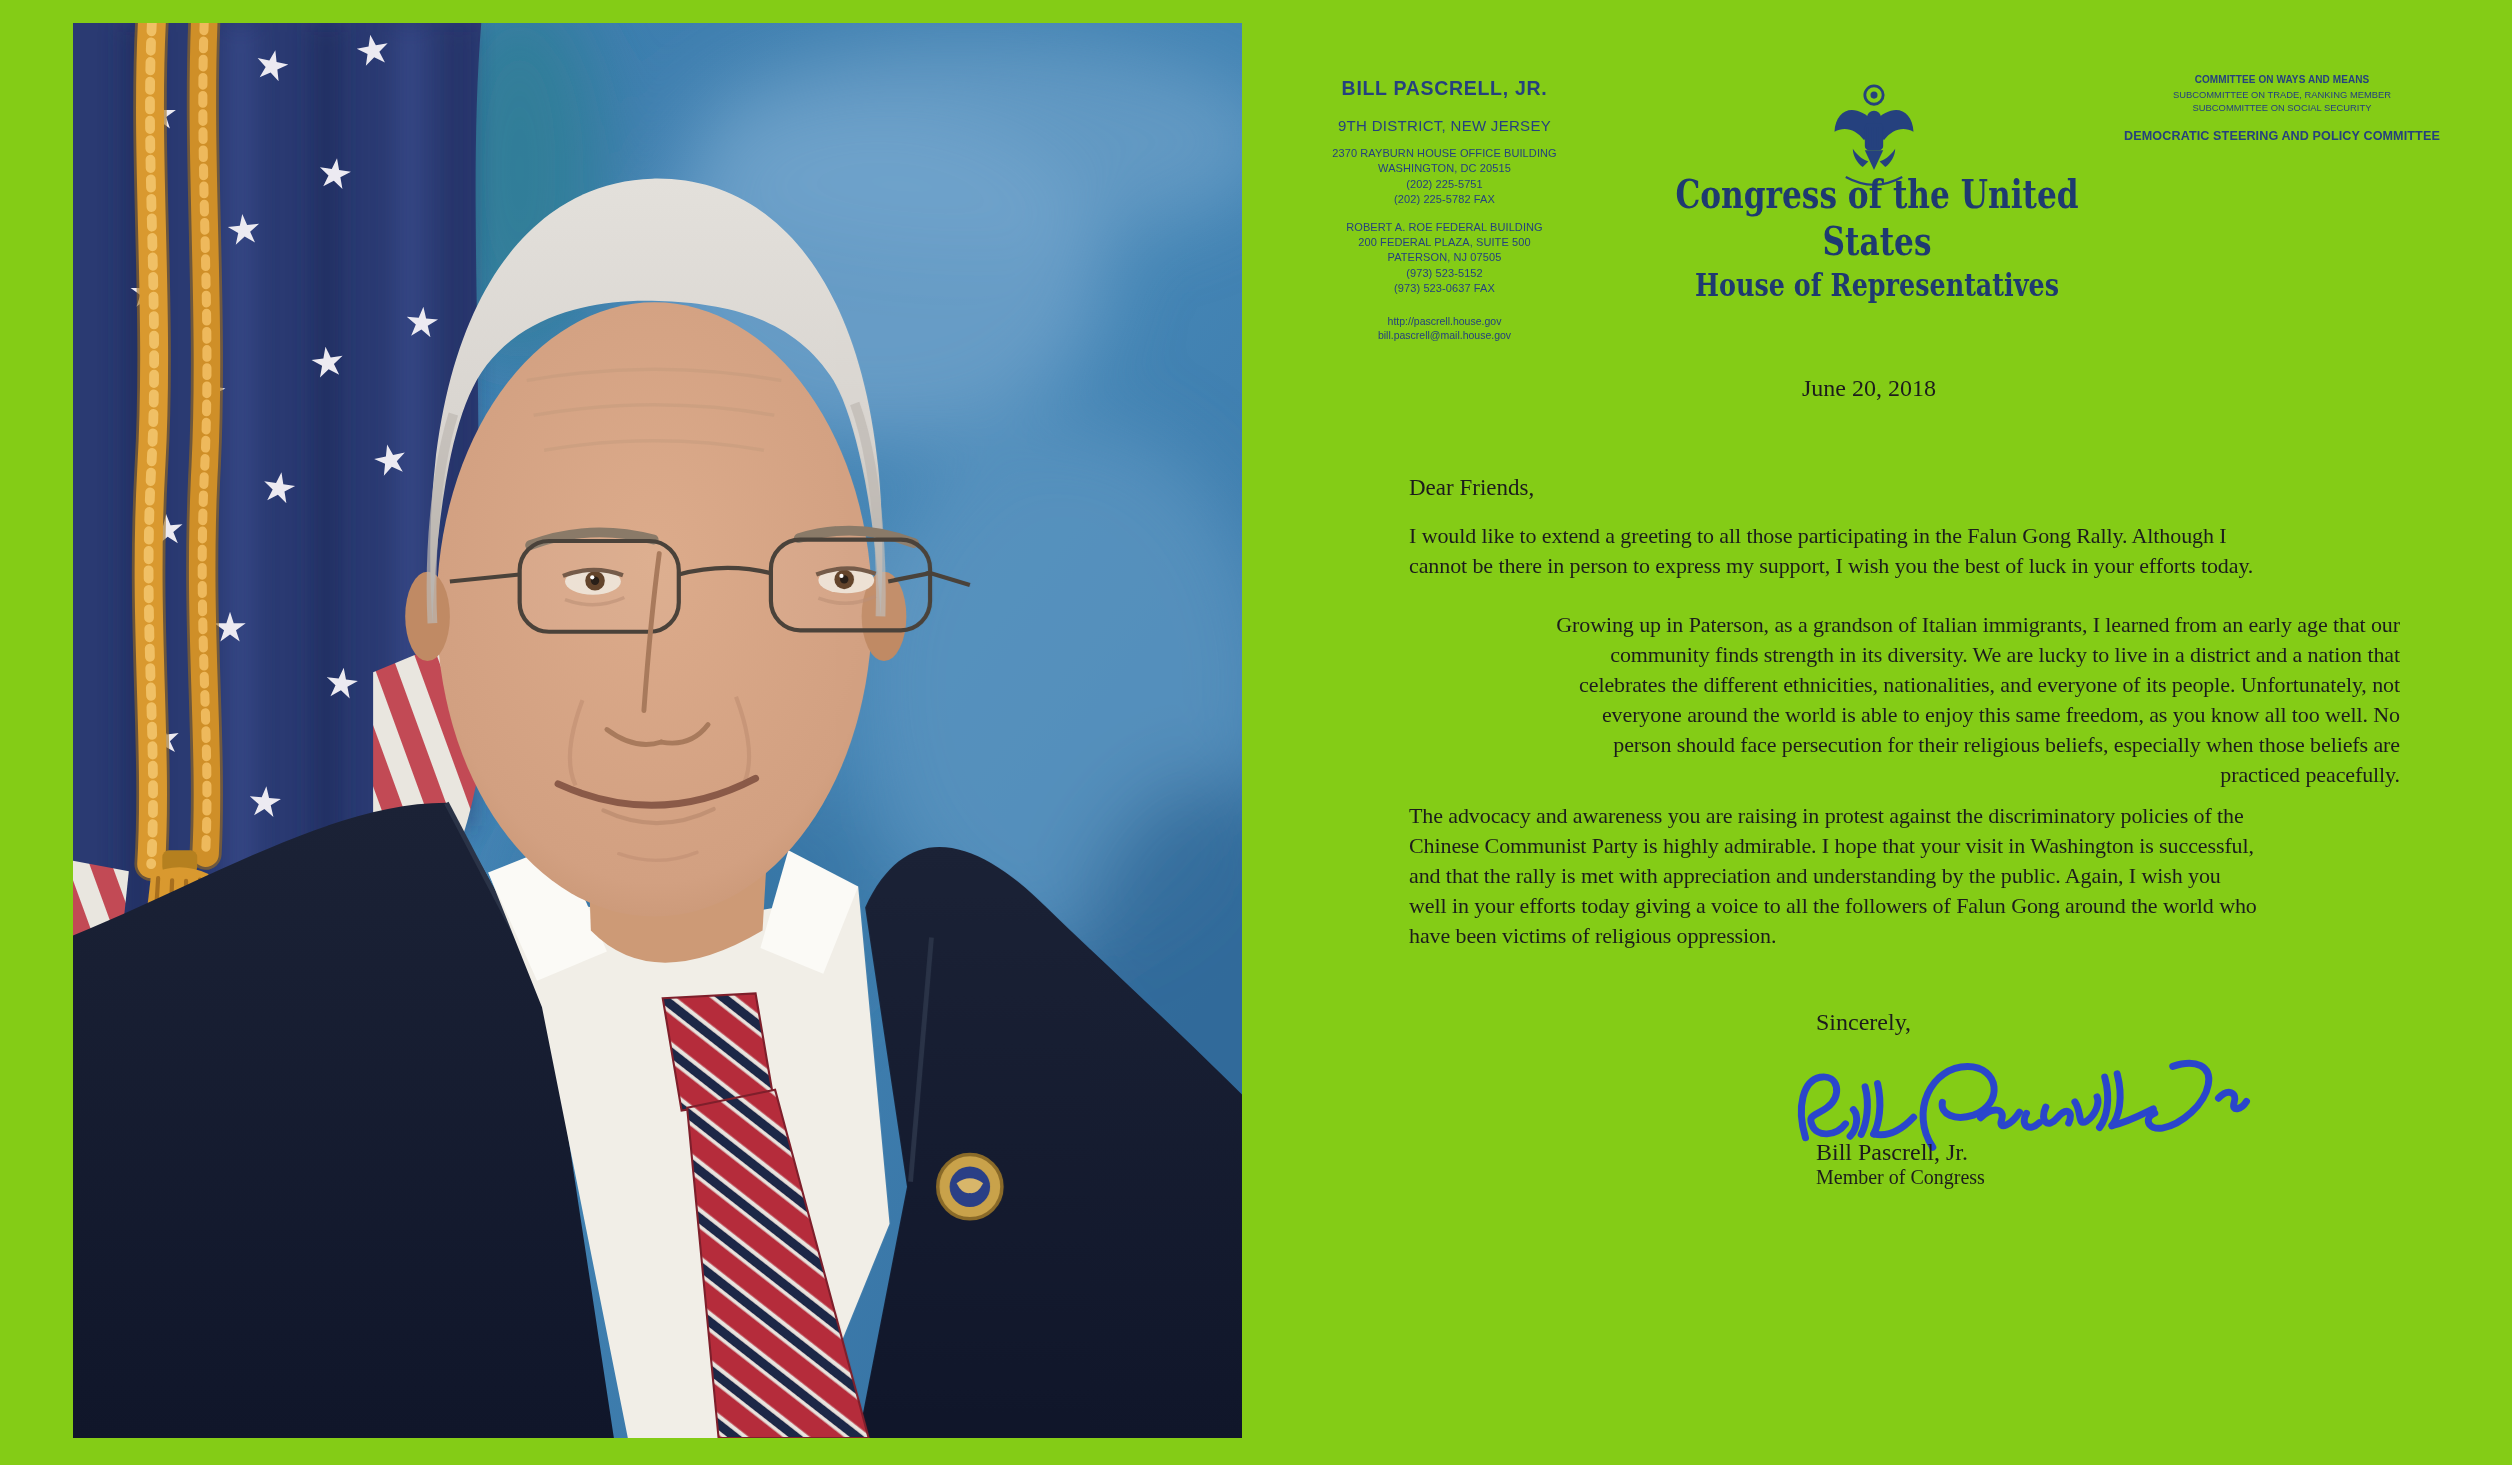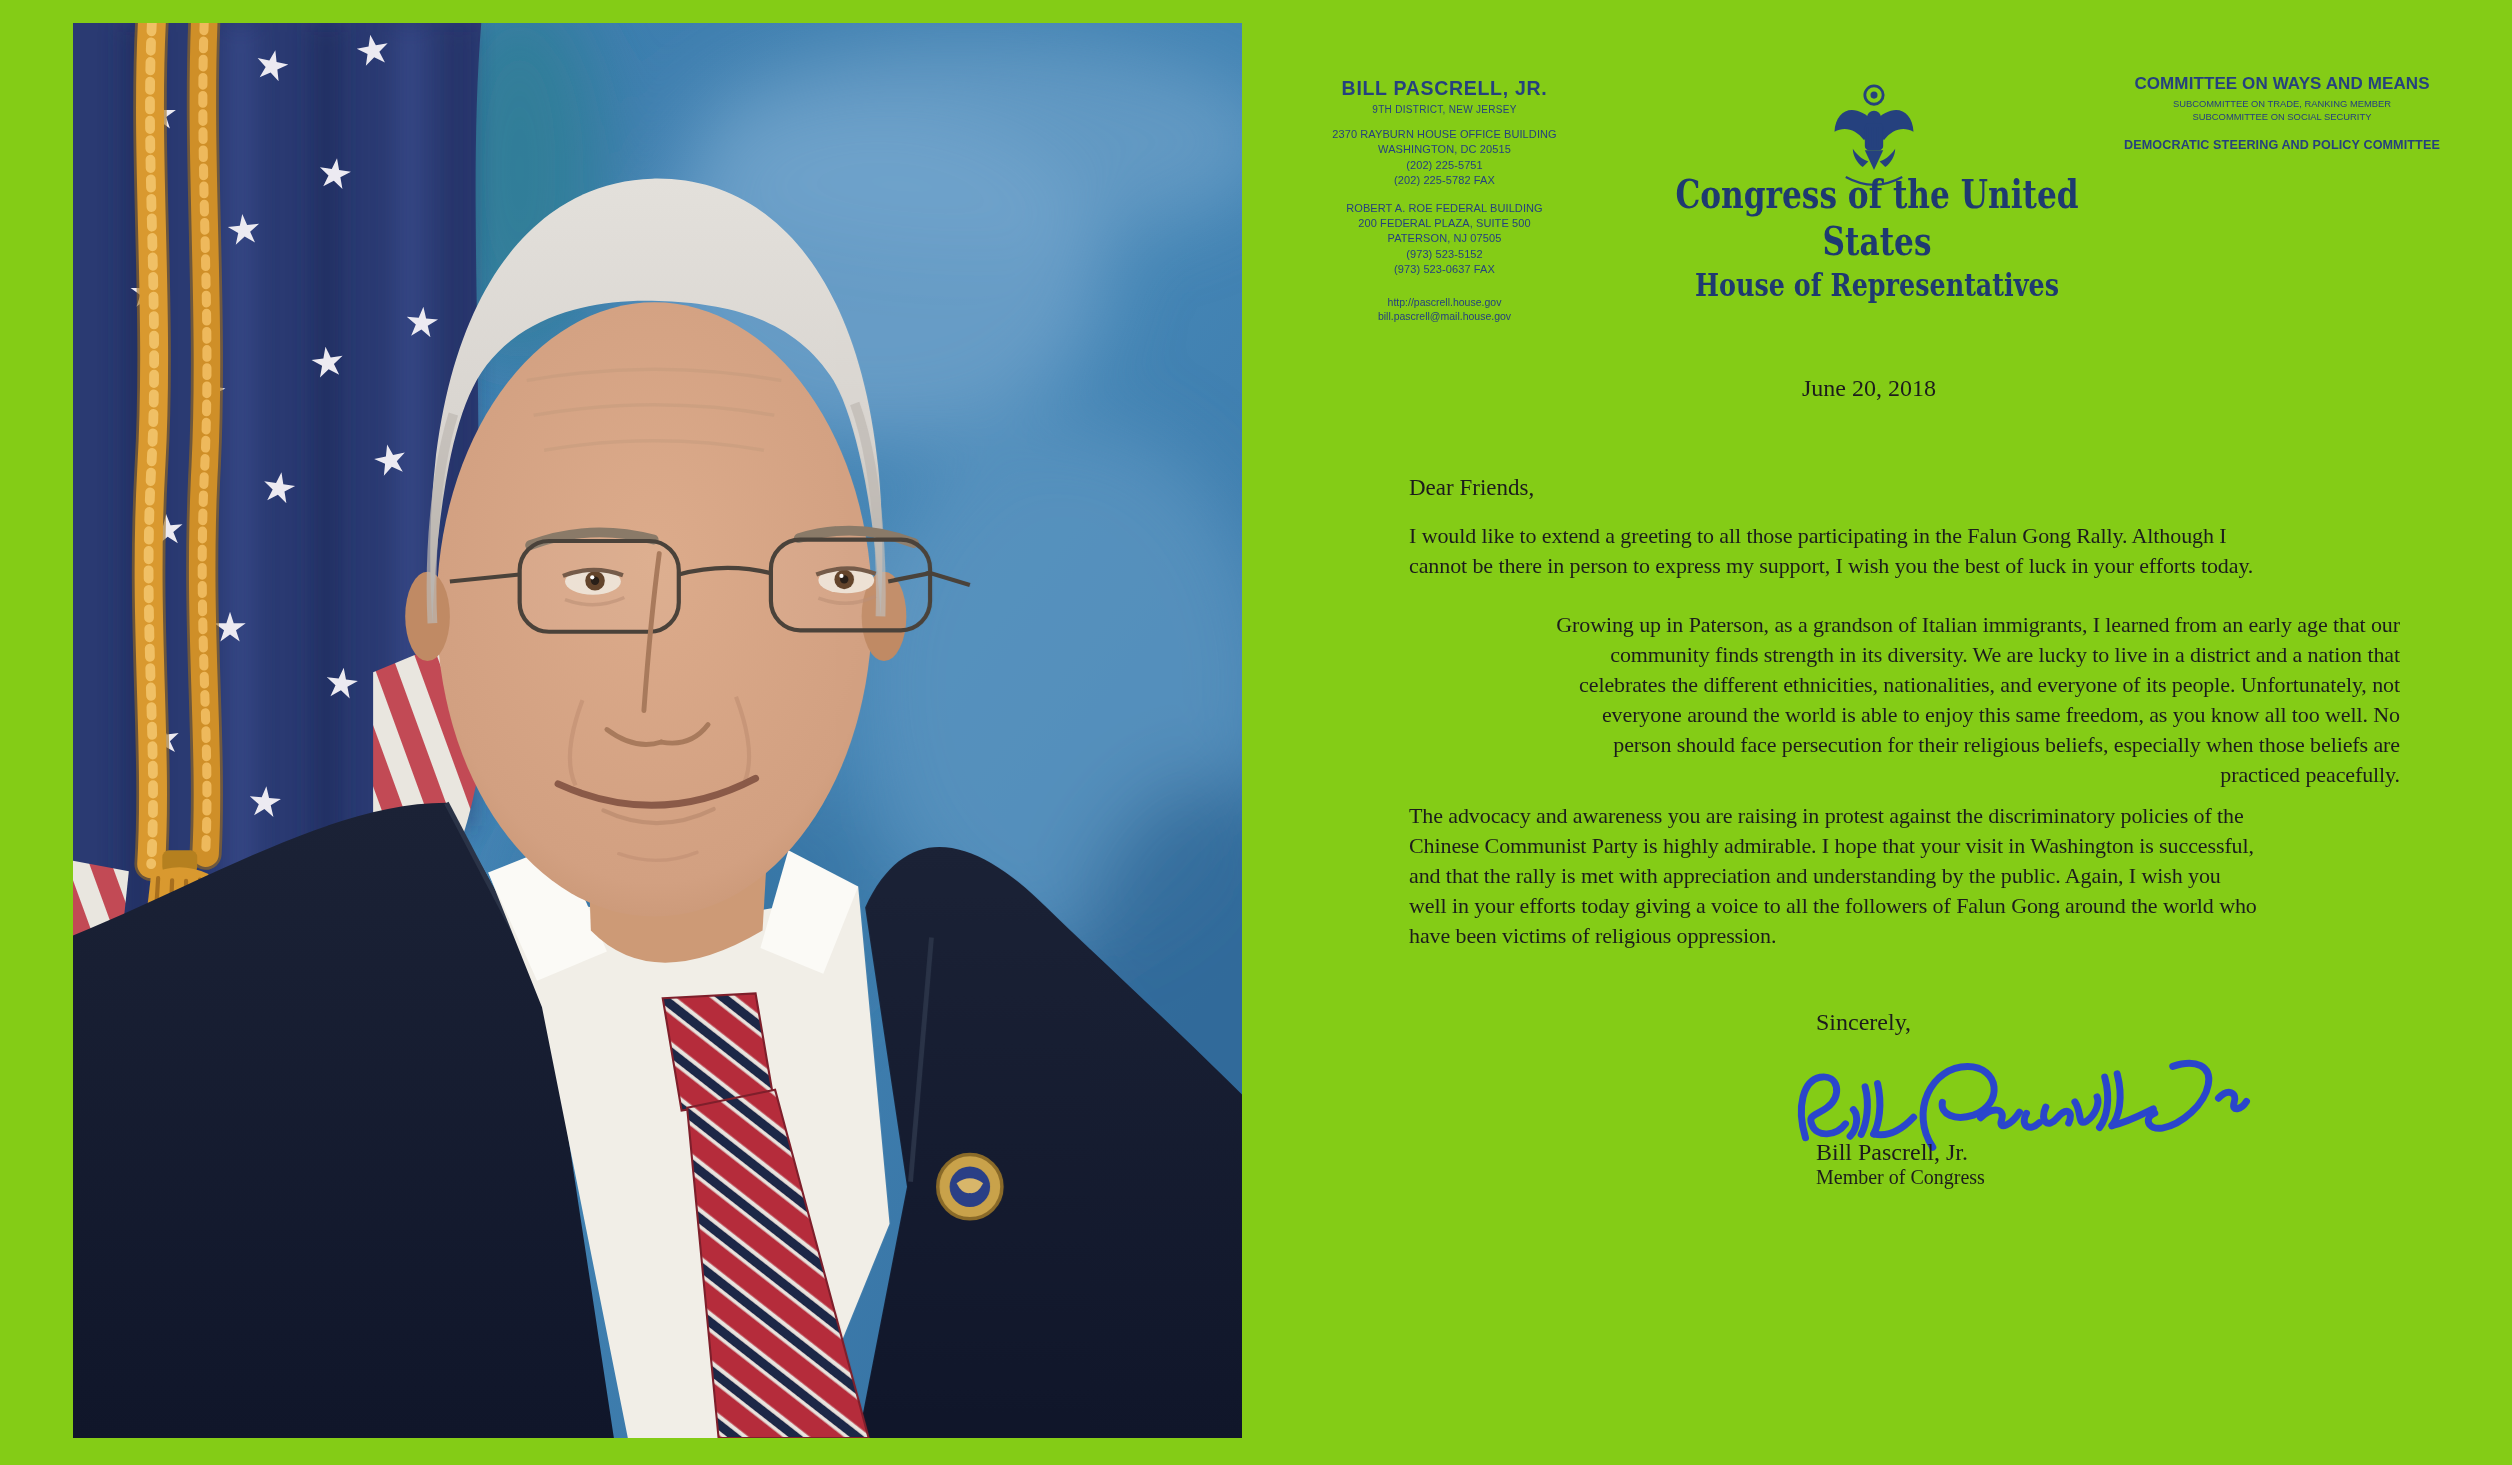--- a/index.html
+++ b/index.html
@@ -6,30 +6,30 @@
   .page{position:relative;width:2512px;height:1465px;background:#84cc16;overflow:hidden;
         font-family:"Liberation Sans", sans-serif;}
   
   .photo{position:absolute;left:73px;top:23px;width:1169px;height:1415px;}
   .photo svg{display:block;width:100%;height:100%;}
   
   .letter{position:absolute;left:1242px;top:0;width:1270px;height:1465px;color:#1c1c1c;}
   .abs{position:absolute;}
   .sender{left:77px;top:77px;width:251px;text-align:center;color:#25417e;}
   .sender .name{font-size:19.5px;font-weight:bold;letter-spacing:0.7px;}
-  .sender .district{font-size:10px;margin-top:4px;letter-spacing:0.3px;}
+  .sender .district{font-size:15px;margin-top:17px;letter-spacing:0.3px;}
   .sender .grp{margin-top:12px;font-size:11px;line-height:15.4px;letter-spacing:0.1px;}
   .sender .web{margin-top:17px;font-size:10.5px;line-height:14.7px;}
   .sealbox{left:588px;top:81px;width:88px;height:127px;}
   .masthead{left:342px;top:170px;width:586px;text-align:center;color:#1e3a70;
             font-family:"DejaVu Serif", serif;font-weight:bold;}
   .masthead .t1{font-size:40px;transform:scaleX(.78);transform-origin:center;}
   .masthead .t2{font-size:31px;margin-top:2.8px;transform:scaleX(.82);transform-origin:center;}
   .committees{left:876px;top:74px;width:328px;text-align:center;color:#25417e;}
-  .committees .c1{font-size:17px;font-weight:bold;letter-spacing:0.1px;}
+  .committees .c1{font-size:10px;font-weight:bold;letter-spacing:0.1px;}
   .committees .c2{font-size:9.4px;margin-top:3.5px;}
   .committees .c3{font-size:9.4px;margin-top:2.8px;}
   .committees .c4{font-size:12.6px;font-weight:bold;margin-top:15.4px;letter-spacing:0.1px;}
   .serif{font-family:"Liberation Serif", serif;}
   .date{left:560px;top:375px;font-size:24px;}
   .salutation{left:167px;top:475px;font-size:23px;}
   .para{left:167px;width:991px;font-size:22px;line-height:30px;letter-spacing:-0.1px;}
   .p1{top:521px;} .p2{top:610px;text-align:right;} .p3{top:801px;}
   .closing{left:574px;top:1009px;font-size:24px;}
   .sigbox{left:541px;top:1041px;width:475px;height:122px;transform:rotate(-2deg);}

